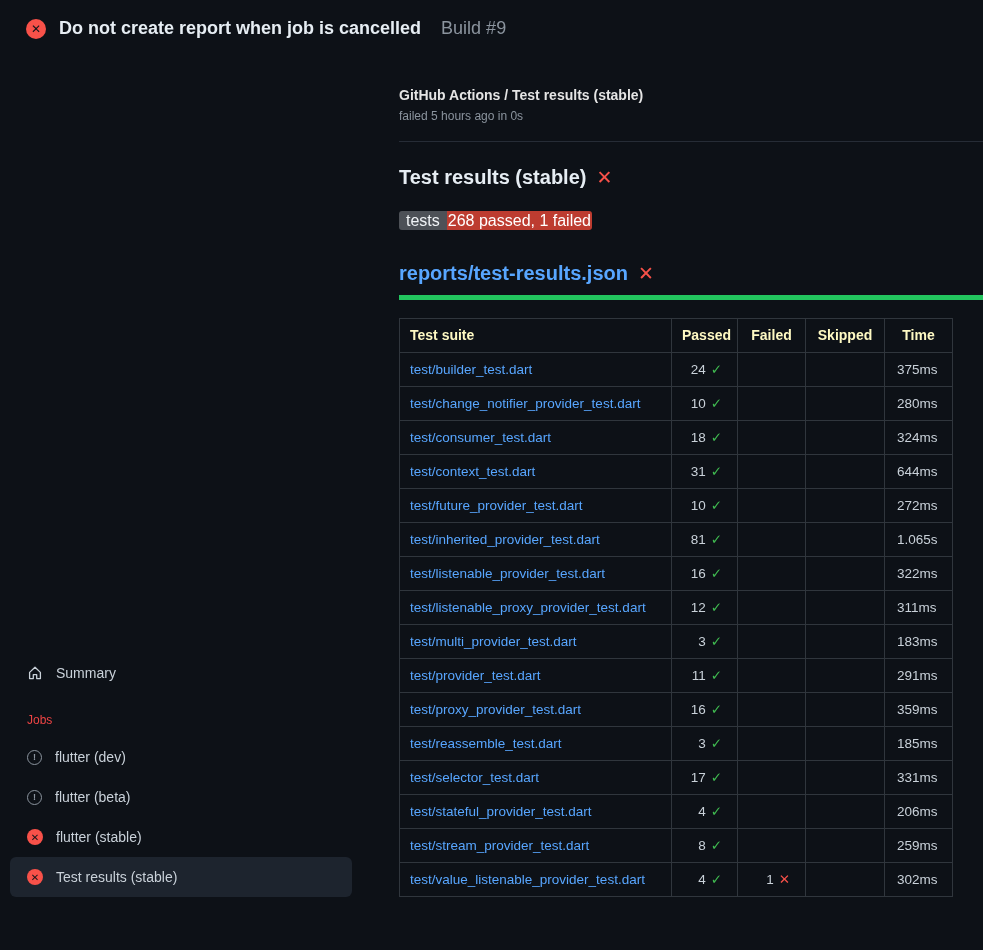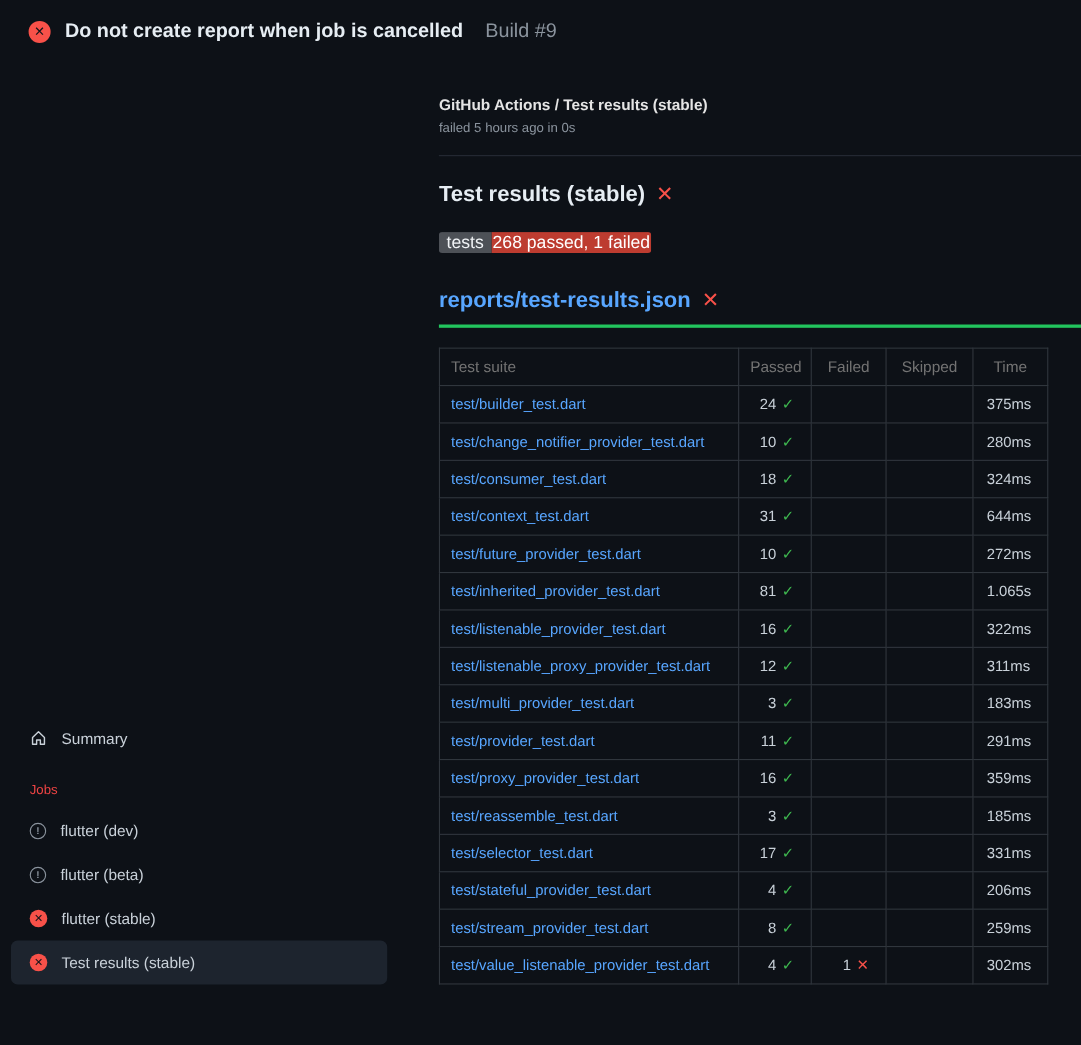--- a/index.html
+++ b/index.html
@@ -57,33 +57,33 @@
   }
   .cross-mark { color: #f85149; font-weight: 900; font-size: 19px; line-height: 1; }
   .badge {
     display: inline-flex; margin-top: 22px; border-radius: 3px; overflow: hidden;
     font-size: 16px; line-height: 19px;
   }
   .badge-label { background: #4d5157; color: #f0f3f6; padding: 0 7px; }
   .badge-value { background: #bd3c30; color: #ffffff; padding: 0 1px; }
   .report-heading {
     display: flex; align-items: center; gap: 10px; margin-top: 32px;
-    padding-bottom: 10px; border-bottom: 3px solid #22c55e;
+    padding-bottom: 10px; border-bottom: 5px solid #22c55e;
     font-size: 20px; font-weight: 700;
   }
   .summary-line { margin-top: 20px; font-size: 14px; color: #c9d1d9; }
   .summary-line strong { color: #e6edf3; }
 
   
   table.results {
     border-collapse: collapse; margin-top: 18px; table-layout: fixed;
     width: 553px; font-size: 13.5px; line-height: 19px;
   }
   .results th, .results td { border: 1px solid #30363d; padding: 7px 10px; }
-  .results th { font-size: 14px; font-weight: 400; color: #737373; text-align: left; }
+  .results th { font-size: 14px; font-weight: 700; color: #fef9c3; text-align: left; }
   .results th.center { text-align: center; }
   .results td.cell-num { text-align: right; padding-right: 15px; white-space: nowrap; }
   .results td.cell-time { padding-left: 12px; color: #c9d1d9; }
   .check { color: #3fb950; font-weight: 700; margin-left: 5px; }
   .cross { color: #f85149; font-weight: 700; margin-left: 5px; }
 </style>
 </head>
 <body>
 
 <div class="header">

